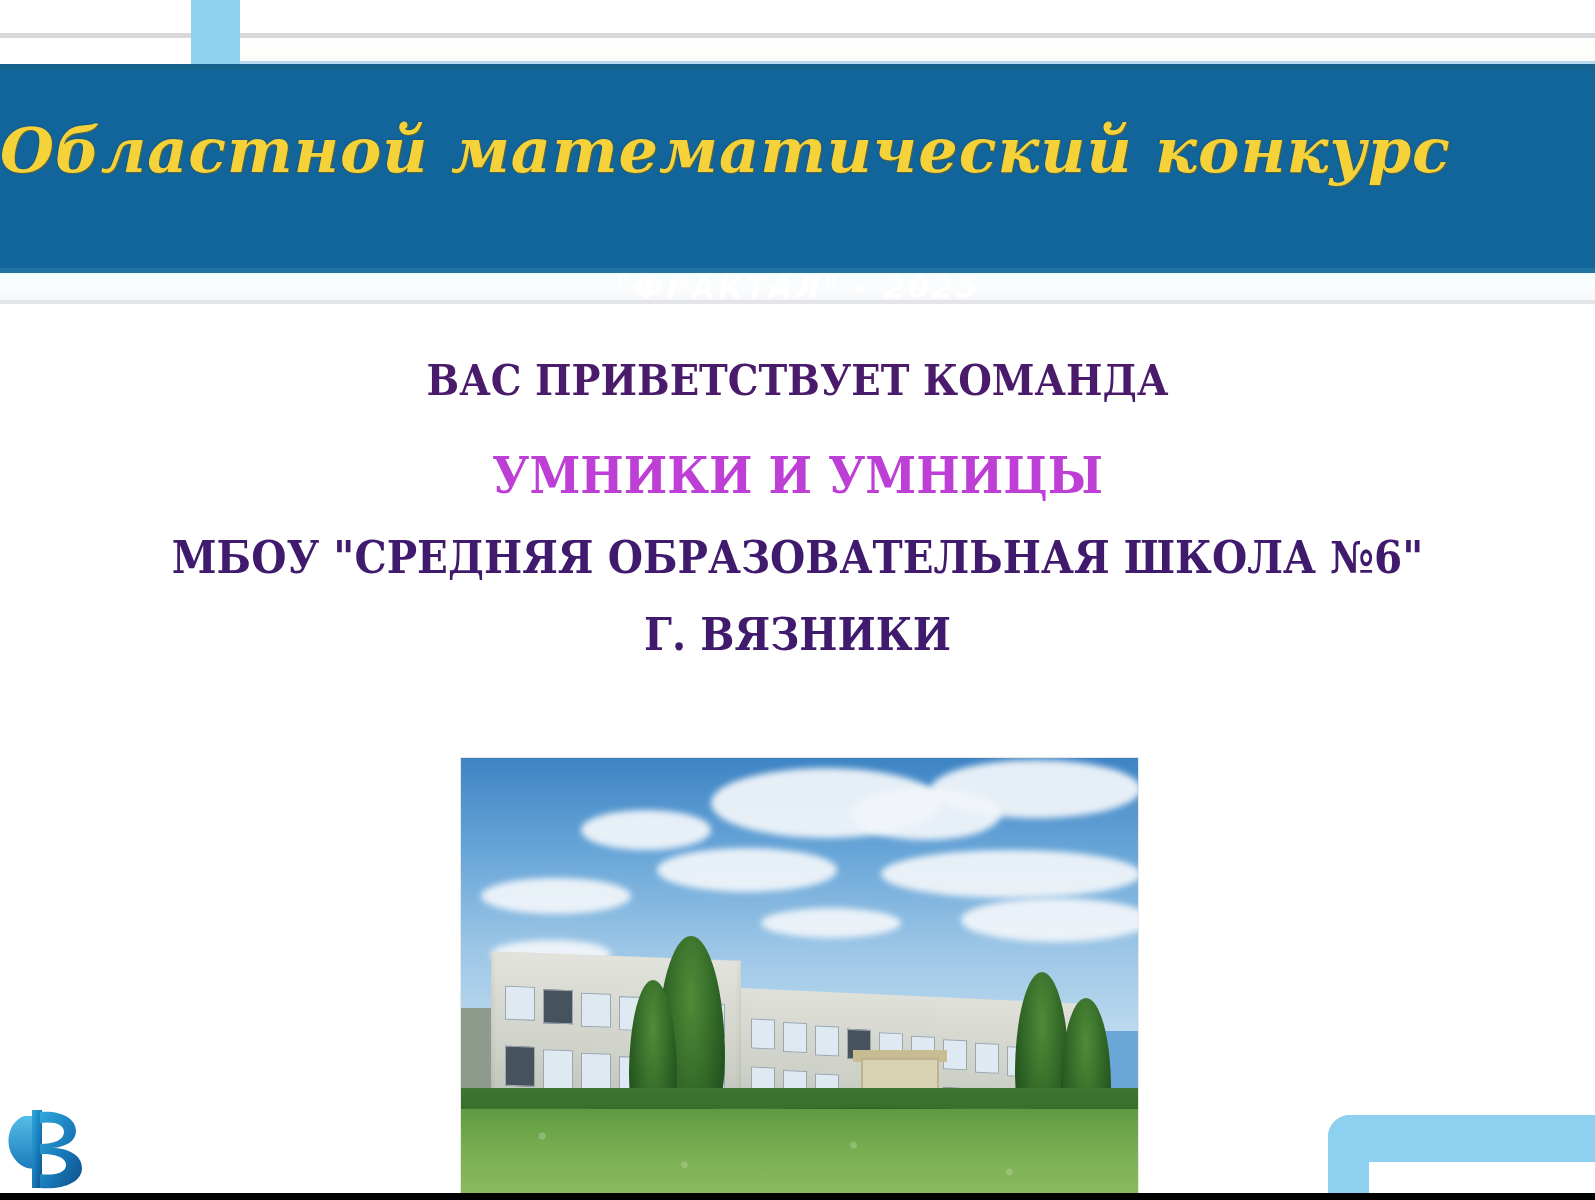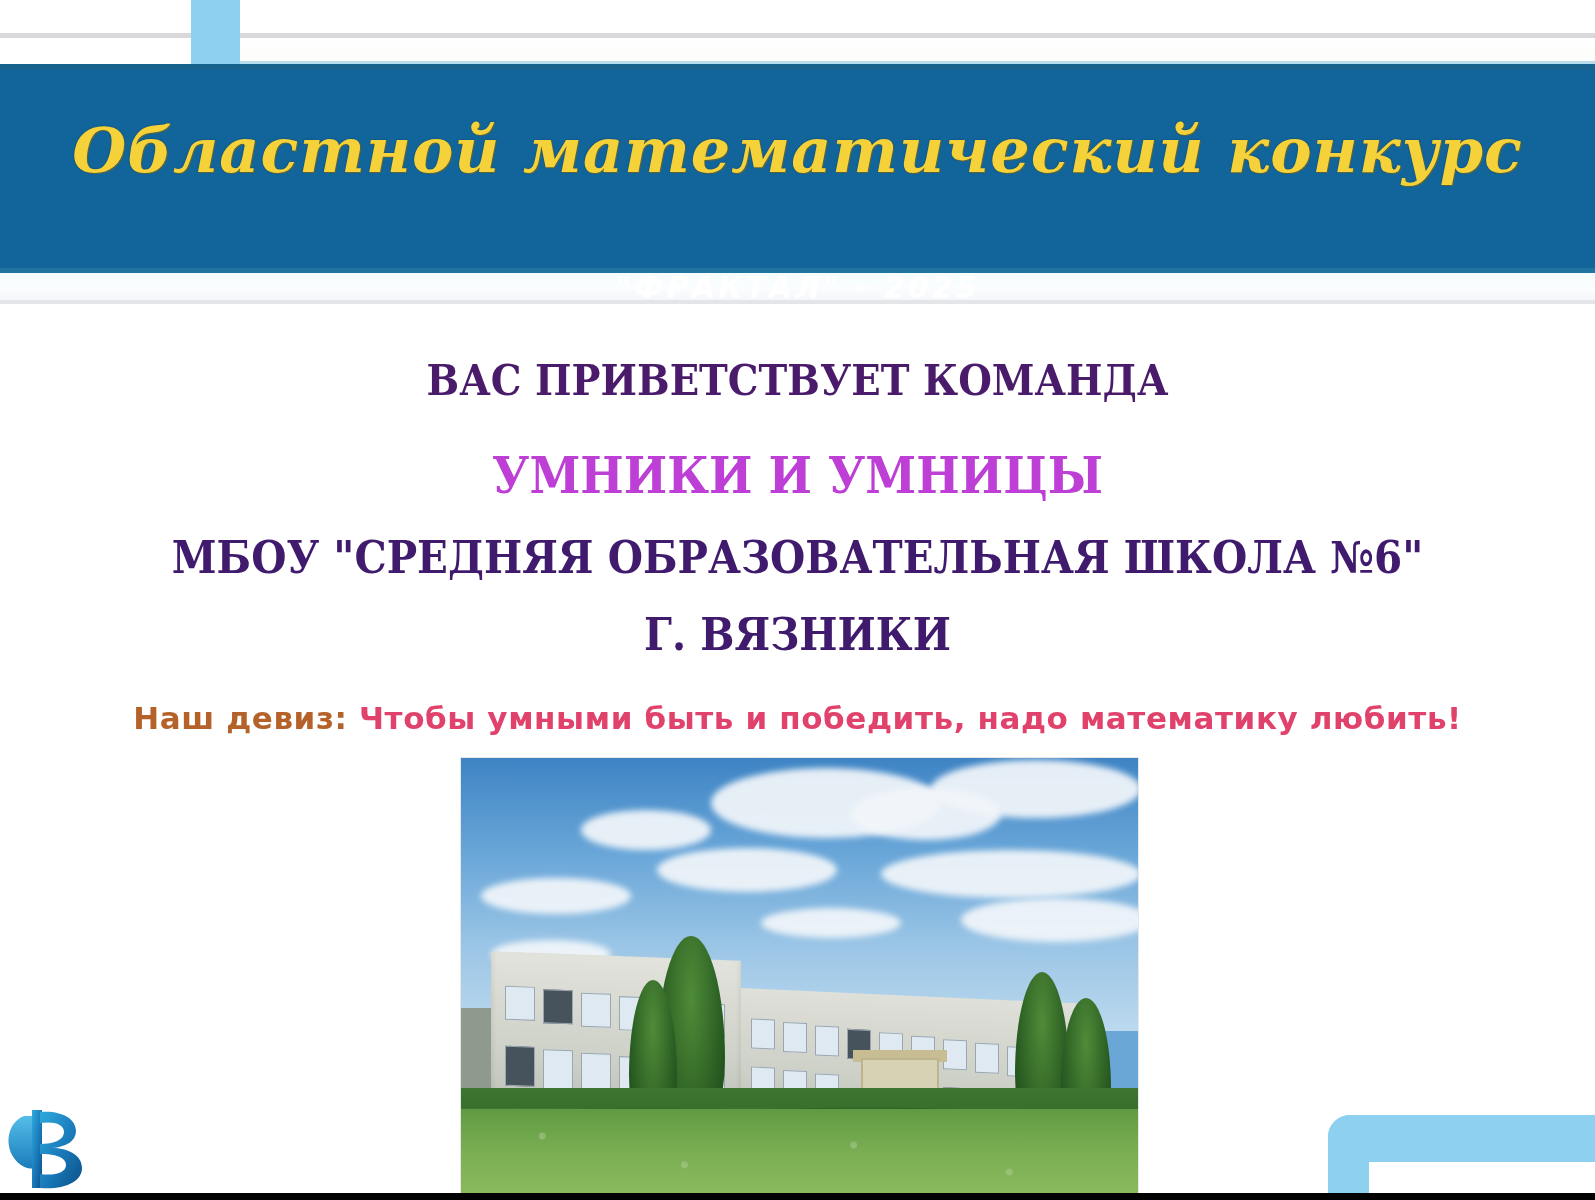--- a/index.html
+++ b/index.html
@@ -95,21 +95,21 @@
     left: 0; bottom: 0;
     width: 100%; height: 5px;
     background: #2c7fa3;
     opacity: .6;
   }
 
   .header-title {
     position: absolute;
     left: 0; top: 56px;
     width: 1595px;
-    text-align: center;
+    text-align: left;
     font-family: "DejaVu Serif", serif;
     font-style: italic;
     font-weight: 700;
     font-size: 62px;
     line-height: 1;
     letter-spacing: 1px;
     color: #f5d23a;
     text-shadow: 0 0 2px rgba(0,0,0,.35), 1px 1px 0 rgba(160,120,0,.55);
     white-space: nowrap;
   }
@@ -380,24 +380,20 @@
 <div class="content">
 
   <div class="greeting-line">ВАС ПРИВЕТСТВУЕТ КОМАНДА</div>
 
   <div class="team-line">УМНИКИ И УМНИЦЫ</div>
 
   <div class="school-line">МБОУ "СРЕДНЯЯ ОБРАЗОВАТЕЛЬНАЯ ШКОЛА №6"</div>
 
   <div class="city-line">Г. ВЯЗНИКИ</div>
 
-  <div class="motto">
-    <span class="motto-label">Наш девиз:</span>
-    <span class="motto-text">Чтобы умными быть и победить, надо математику любить!</span>
-  </div>
 
 </div>
 
 <div class="photo">
   <div class="sky"></div>
   <div class="cloud c1"></div>
   <div class="cloud c2"></div>
   <div class="cloud c3"></div>
   <div class="cloud c4"></div>
   <div class="cloud c5"></div>

